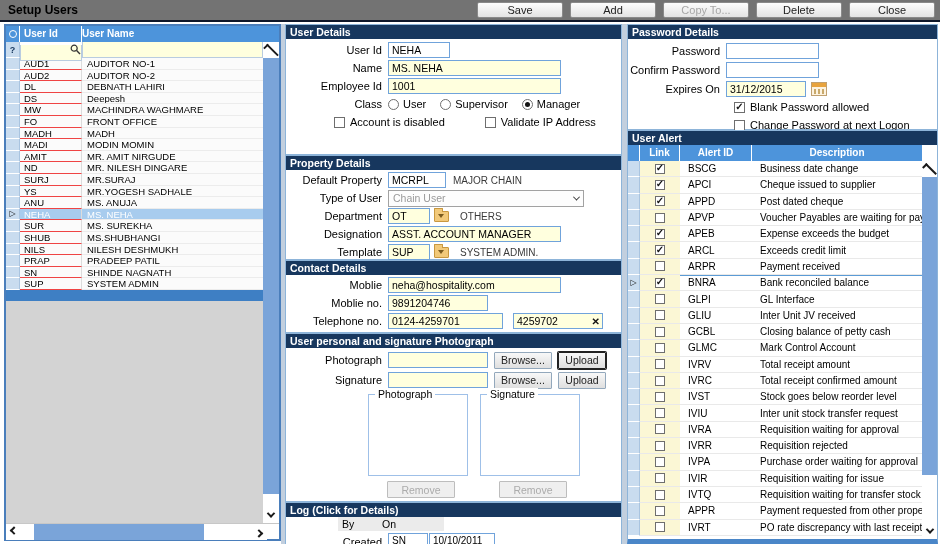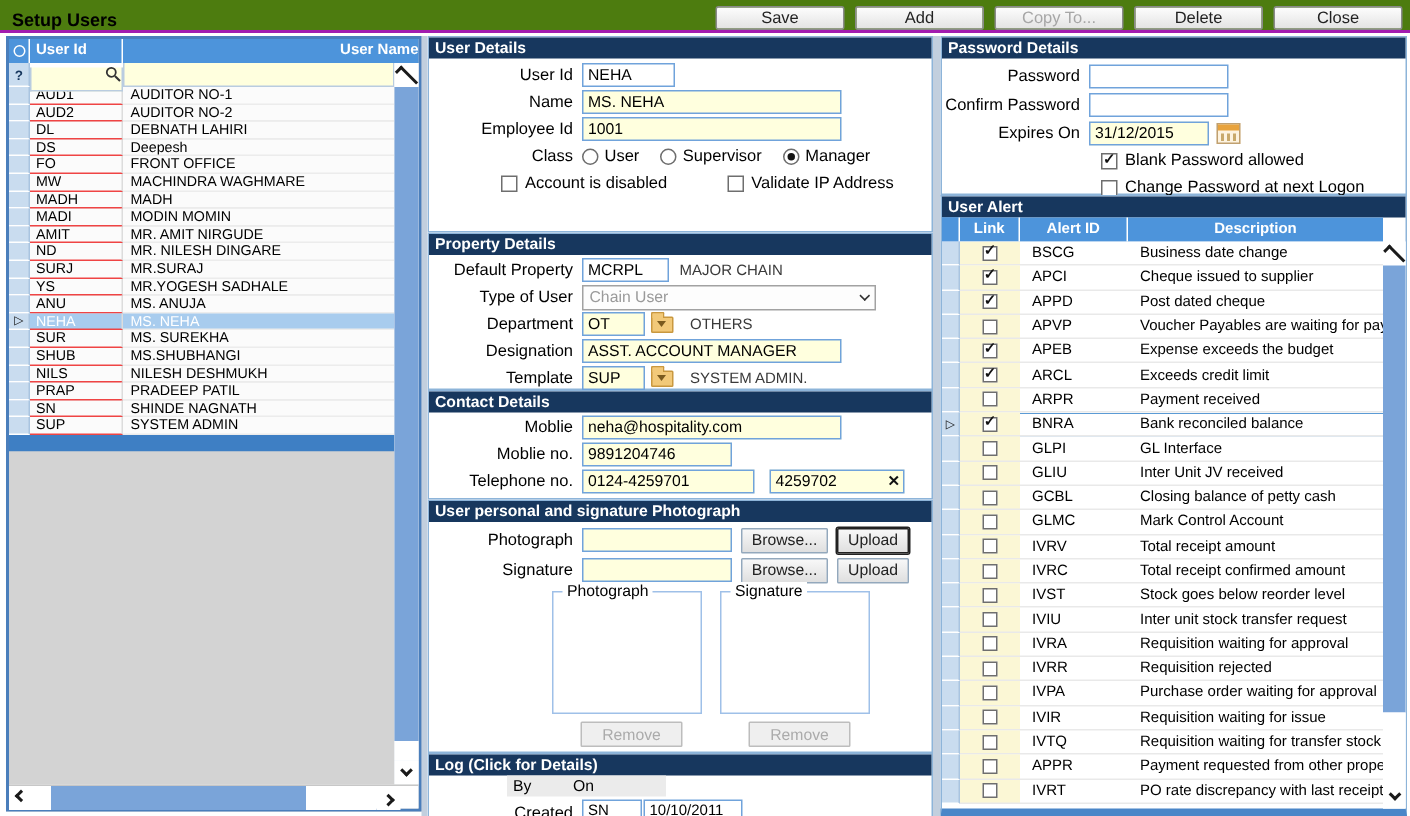--- a/index.html
+++ b/index.html
@@ -1,20 +1,20 @@
 <!DOCTYPE html>
 <html><head>
 <meta charset="utf-8">
 <style>
   *{box-sizing:border-box;margin:0;padding:0}
   html,body{width:940px;height:544px;overflow:hidden;background:#fff;
     font-family:"Liberation Sans",sans-serif;color:#000;-webkit-font-smoothing:antialiased}
   
-  .topbar{position:absolute;left:0;top:0;width:940px;height:22px;background:#4d7c0f;
-    border-bottom:2px solid #a21caf;display:flex;align-items:flex-end}
+  .topbar{position:absolute;left:0;top:0;width:940px;height:22px;background:#737373;
+    border-bottom:2px solid #0f172a;display:flex;align-items:center}
   .title{font-size:12px;font-weight:bold;padding-left:8px;flex:0 0 auto}
   .tb-buttons{margin-left:auto;display:flex;gap:7px;padding-right:5px}
   .tbtn{width:86px;height:16px;font-size:11px;font-family:inherit;color:#222;
     background:linear-gradient(#FDFDFD,#E3E3E3);border:1px solid #8A8A8A;border-radius:2px;cursor:default}
   .tbtn.disabled{color:#A6A6A6}
   
   .splitter{position:absolute;top:24px;height:520px;background:#C2CFDE}
   
   .chev{display:inline-block;width:6px;height:6px;border-left:2px solid #1a1a1a;border-top:2px solid #1a1a1a}
   .chev.up{transform:rotate(45deg) translate(1px,1px)}
@@ -33,21 +33,21 @@
   .cb-item{display:inline-flex;align-items:center;gap:5px;font-size:11px}
   .cb-item.checked .cbx::before{content:"✓";font-weight:bold;color:#111;margin-top:-1px}
   .marker{font-size:8px;color:#111;line-height:1}
   
   .left-panel{position:absolute;left:4px;top:24px;width:277px;height:517px;
     border:2px solid #4A7EBB;background:#D3D3D3;display:flex;flex-direction:column}
   .lg-header{display:flex;height:16px;background:#4D94DB;color:#fff;font-size:10px;font-weight:bold;flex:0 0 auto}
   .lg-corner{width:14px;border-right:1px solid #fff;display:flex;align-items:center;justify-content:center}
   .circle-icon{width:8px;height:8px;border:1.5px solid #fff;border-radius:50%}
   .lg-colid{width:62px;line-height:16px;padding-left:4px;border-right:1px solid #fff}
-  .lg-colname{flex:1;line-height:16px;text-align:right}
+  .lg-colname{flex:1;line-height:16px;text-align:left}
   .lp-main{display:flex;flex:1;min-height:0}
   .lp-body{flex:1;display:flex;flex-direction:column;min-width:0}
   .filter-row{display:flex;height:16px;background:#fff;flex:0 0 auto}
   .gut{width:14px;background:#C9DCEF;border-right:1px solid #A9C4E0;border-bottom:1px solid #fff;
     display:flex;align-items:center;justify-content:center;flex:0 0 auto}
   .qmark{font-size:9px;font-weight:bold;color:#17375E}
   .fcell{position:relative;width:62px;flex:0 0 auto}
   .finput{width:100%;height:100%;background:#FFFFDE;border:1px solid #B9CCE0;border-top:none;
     font-size:10px;padding:0 12px 0 3px;font-family:inherit}
   .fcell .mag{position:absolute;right:1px;top:2px}
@@ -222,30 +222,30 @@
               <span class="marker"></span>
             </span>
             <span class="cid">DS</span>
             <span class="cname">Deepesh</span>
           </div>
 
           <div class="ulrow">
             <span class="gut">
               <span class="marker"></span>
             </span>
+            <span class="cid">MW</span>
+            <span class="cname">MACHINDRA WAGHMARE</span>
+          </div>
+
+          <div class="ulrow">
+            <span class="gut">
+              <span class="marker"></span>
+            </span>
             <span class="cid">FO</span>
             <span class="cname">FRONT OFFICE</span>
-          </div>
-
-          <div class="ulrow">
-            <span class="gut">
-              <span class="marker"></span>
-            </span>
-            <span class="cid">MW</span>
-            <span class="cname">MACHINDRA WAGHMARE</span>
           </div>
 
           <div class="ulrow">
             <span class="gut">
               <span class="marker"></span>
             </span>
             <span class="cid">MADH</span>
             <span class="cname">MADH</span>
           </div>
 

